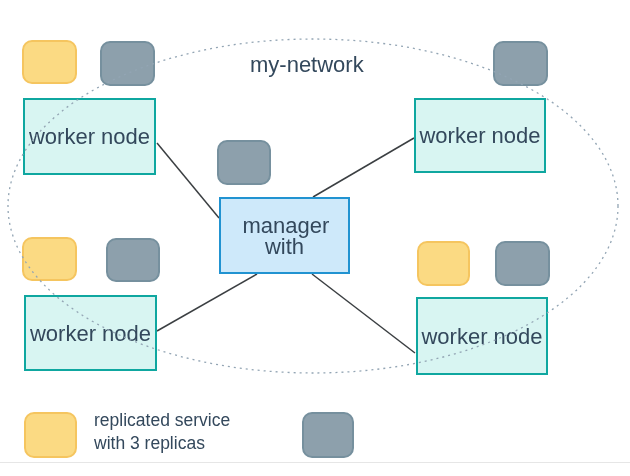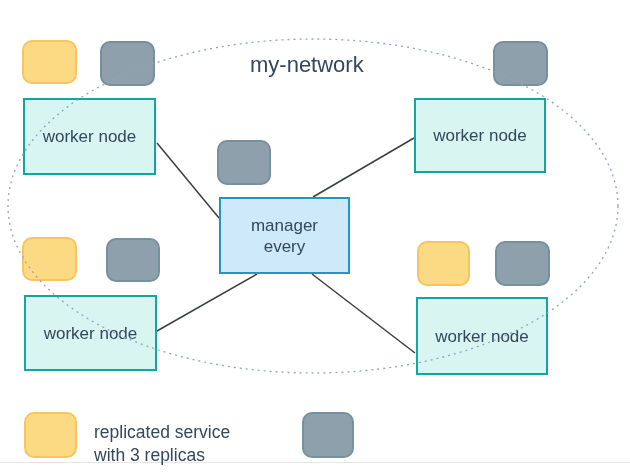--- a/index.html
+++ b/index.html
@@ -39,42 +39,42 @@
   }
   .worker{
     background:var(--worker-fill,#D8F5F2);
     border:2px solid var(--worker-border,#0FA7A0);
   }
   .manager{
     background:var(--manager-fill,#CEE9FA);
     border:2px solid var(--manager-border,#2193D1);
   }
   .nodebox .lbl{
-    font-size:17px;
+    font-size:22px;
     line-height:21px;
     color:var(--text,#33485C);
   }
   .manager .lbl{max-width:84px;}
 
   .network-label{
     position:absolute;
     left:250px;top:52px;
     font-size:22px;
     z-index:4;
     color:var(--text,#33485C);
   }
 
   .legend-label{
     position:absolute;
     font-size:17.5px;
     line-height:22.5px;
     color:var(--text,#33485C);
     z-index:2;
   }
-  .legend-label.replicated-label{left:94px;top:409px;width:155px;margin-top:12px;}
+  .legend-label.replicated-label{left:94px;top:409px;width:155px;}
   .legend-label.global-label{left:372px;top:409px;width:205px;}
 
   .bottom-rule{
     position:absolute;
     left:0;top:462px;width:630px;height:1px;
     background:#e6e6e6;
     z-index:0;
   }
 </style>
 </head>
@@ -107,21 +107,21 @@
     <span class="lbl">worker node</span>
   </div>
   <div class="nodebox worker" style="left:24px;top:295px;width:133px;height:76px;">
     <span class="lbl">worker node</span>
   </div>
   <div class="nodebox worker" style="left:416px;top:297px;width:132px;height:78px;">
     <span class="lbl">worker node</span>
   </div>
 
   <div class="nodebox manager" style="left:219px;top:197px;width:131px;height:77px;">
-    <span class="lbl">manager every</span>
+    <span class="lbl">manager with</span>
   </div>
 
   <svg class="layer ellipse-layer" width="630" height="476" viewBox="0 0 630 476">
     <ellipse cx="313" cy="206" rx="305" ry="167" fill="none" stroke="var(--network-outline,#93A5B4)" stroke-width="1.3" stroke-dasharray="2 4"></ellipse>
   </svg>
 
   <div class="network-label">my-network</div>
 
   <div class="svc replicated" style="left:24px;top:412px;width:53px;height:46px;"></div>
   <div class="legend-label replicated-label">replicated service with 3 replicas</div>

